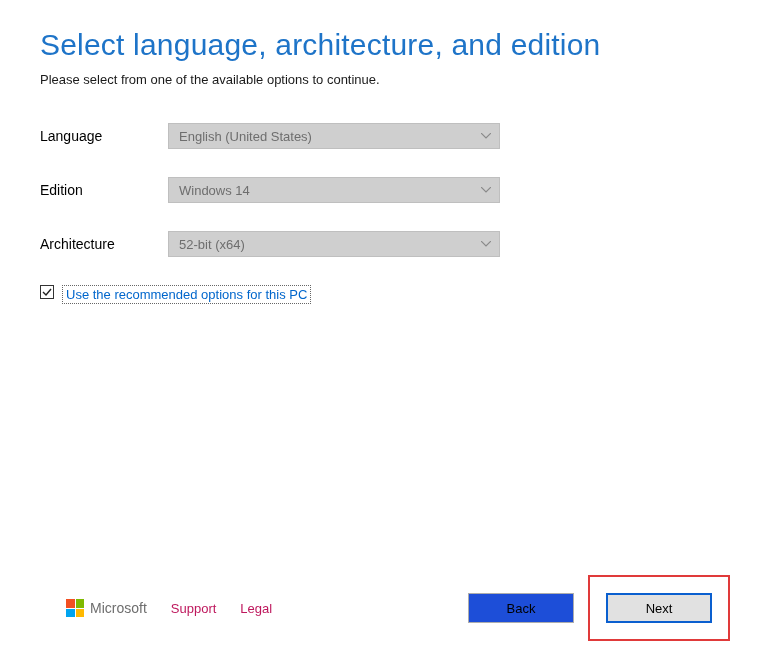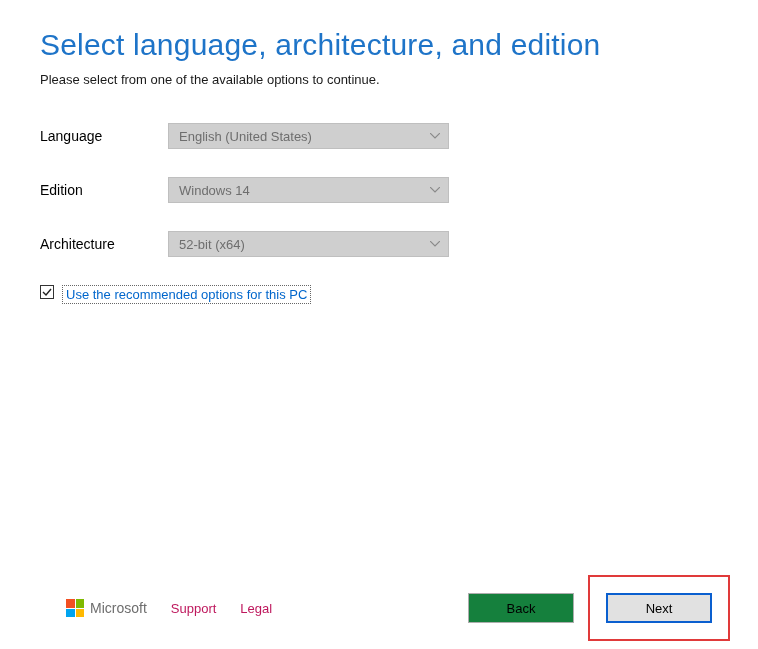--- a/index.html
+++ b/index.html
@@ -35,21 +35,21 @@
       align-items: center;
       margin-bottom: 28px;
     }
     .form-label {
       width: 128px;
       font-size: 14px;
       color: #000;
     }
     .form-select {
       position: relative;
-      width: 281px;
+      width: 332px;
       height: 26px;
       background: #cfcfcf;
       border: 1px solid #bfbfbf;
       display: flex;
       align-items: center;
       padding: 0 28px 0 10px;
       font-size: 13px;
       color: #6e6e6e;
       cursor: default;
     }
@@ -134,21 +134,21 @@
       cursor: pointer;
     }
     .footer-right {
       display: flex;
       gap: 14px;
       align-items: center;
     }
     .btn {
       min-width: 106px;
       height: 30px;
-      background: #15803d;
+      background: #1d4ed8;
       border: 1px solid #adadad;
       font-size: 13px;
       color: #000;
       cursor: pointer;
       display: flex;
       align-items: center;
       justify-content: center;
     }
     .btn-next-wrap {
       border: 2px solid #e03a3a;

